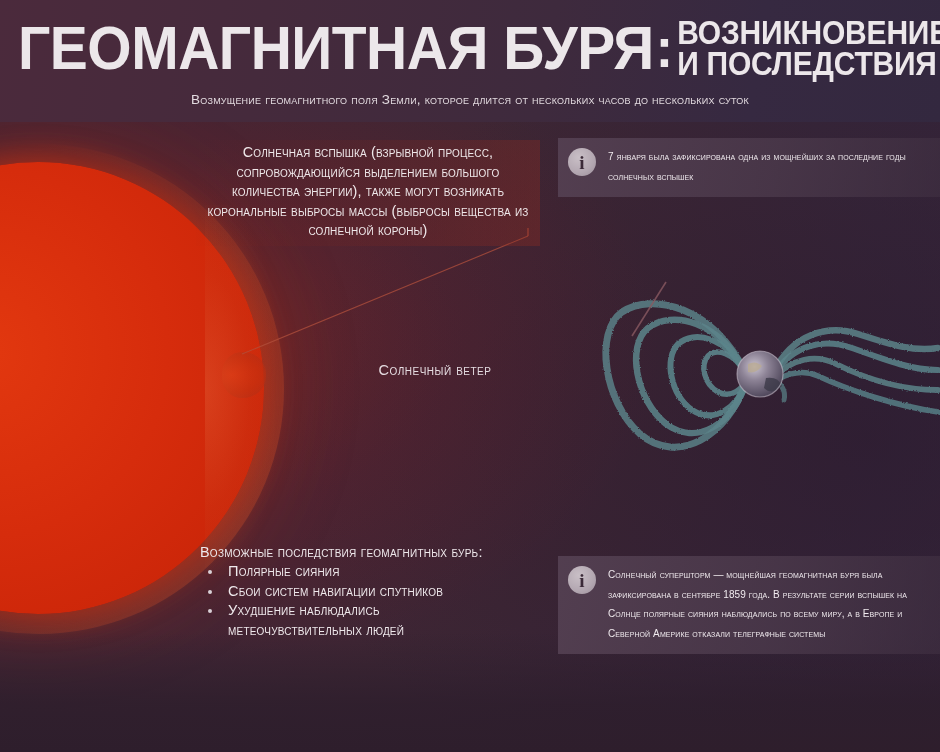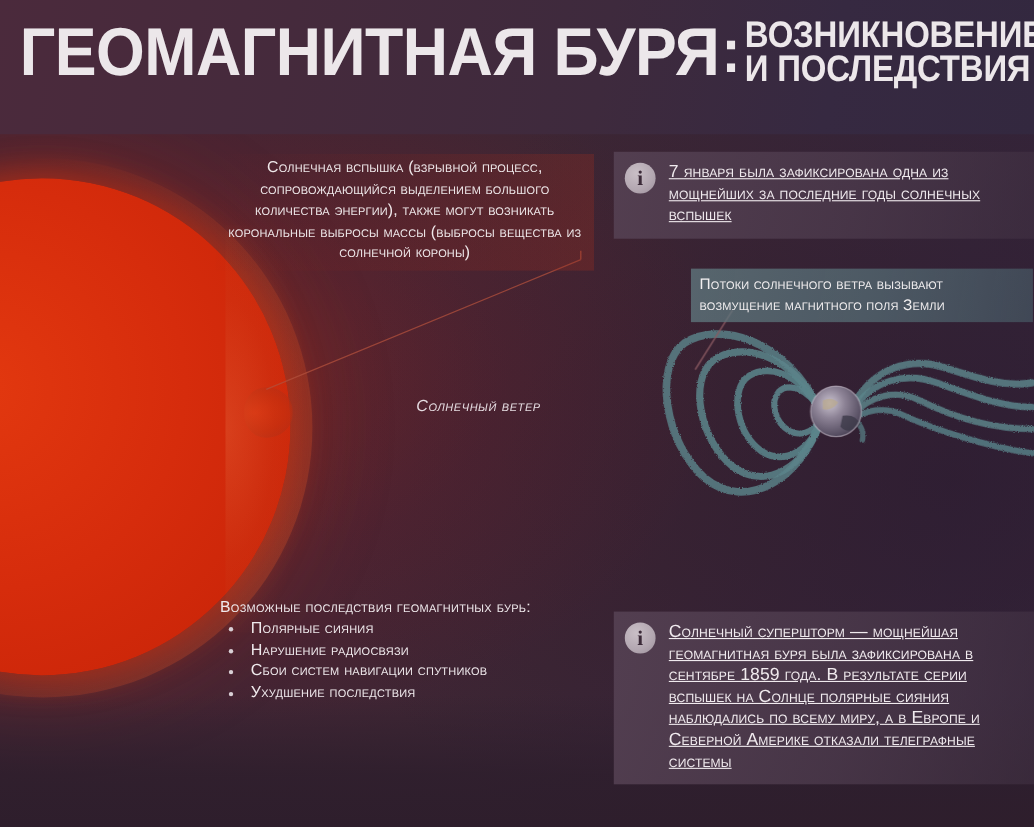--- a/index.html
+++ b/index.html
@@ -164,21 +164,20 @@
   .wind-label {
     position: absolute;
     left: 330px;
     top: 362px;
     width: 210px;
     text-align: center;
     font-size: 14.6px;
     letter-spacing: 0.5px;
     font-variant: small-caps;
     color: #e6dde2;
-    font-style: italic;
   }
 
   
   .wind-box {
     position: absolute;
     left: 628px;
     top: 244px;
     width: 295px;
     padding: 5px 8px 6px 8px;
     background: linear-gradient(100deg, rgba(96,120,126,0.78) 0%, rgba(86,110,118,0.72) 55%, rgba(74,96,106,0.62) 100%);
@@ -210,26 +209,25 @@
     font-weight: bold;
     font-family: "Liberation Serif", serif;
     display: flex;
     align-items: center;
     justify-content: center;
     margin-right: 12px;
     margin-top: 1px;
     line-height: 1;
   }
   .info-text {
-    font-size: 16px;
+    font-size: 10px;
     line-height: 19.6px;
     letter-spacing: 0.1px;
     font-variant: small-caps;
     color: #f0eaee;
-    text-decoration: underline;
   }
 
   
   .cons {
     position: absolute;
     left: 200px;
     top: 544px;
     width: 360px;
   }
   .cons-title {
@@ -322,49 +320,47 @@
 
   <div class="header">
     <div class="title-row">
       <span class="title-main">ГЕОМАГНИТНАЯ БУРЯ</span>
       <span class="title-colon">:</span>
       <span class="title-sub-stack">
         <span class="title-sub-line">ВОЗНИКНОВЕНИЕ</span>
         <span class="title-sub-line">И ПОСЛЕДСТВИЯ</span>
       </span>
     </div>
+    <div class="subtitle">Возмущение геомагнитного поля Земли, которое длится от нескольких часов до нескольких суток</div>
   </div>
 
   <div class="flare-callout">Солнечная вспышка (взрывной процесс, сопровождающийся выделением большого количества энергии), также могут возникать корональные выбросы массы (выбросы вещества из солнечной короны)</div>
 
   <div class="wind-label">Солнечный ветер</div>
 
-  <div class="wind-box">Потоки солнечного ветра вызывают возмущение магнитного поля Земли</div>
 
   <div class="info-box top">
     <span class="info-icon">i</span>
     <span class="info-text">7 января была зафиксирована одна из мощнейших за последние годы солнечных вспышек</span>
   </div>
 
   <div class="info-box bottom">
     <span class="info-icon">i</span>
     <span class="info-text">Солнечный супершторм — мощнейшая геомагнитная буря была зафиксирована в сентябре 1859 года. В результате серии вспышек на Солнце полярные сияния наблюдались по всему миру, а в Европе и Северной Америке отказали телеграфные системы</span>
   </div>
 
   <div class="cons">
     <div class="cons-title">Возможные последствия геомагнитных бурь:</div>
     <ul class="cons-list">
       <li>
         <span>Полярные сияния</span>
       </li>
       <li>
-        <span>Нарушение радиосвязи</span>
-      </li>
-      <li>
         <span>Сбои систем навигации спутников</span>
       </li>
       <li>
-        <span>Ухудшение последствия</span>
+        <span>Ухудшение наблюдались</span>
+        <span class="cont">метеочувствительных людей</span>
       </li>
     </ul>
   </div>
 
 </div>
 
 </body></html>

